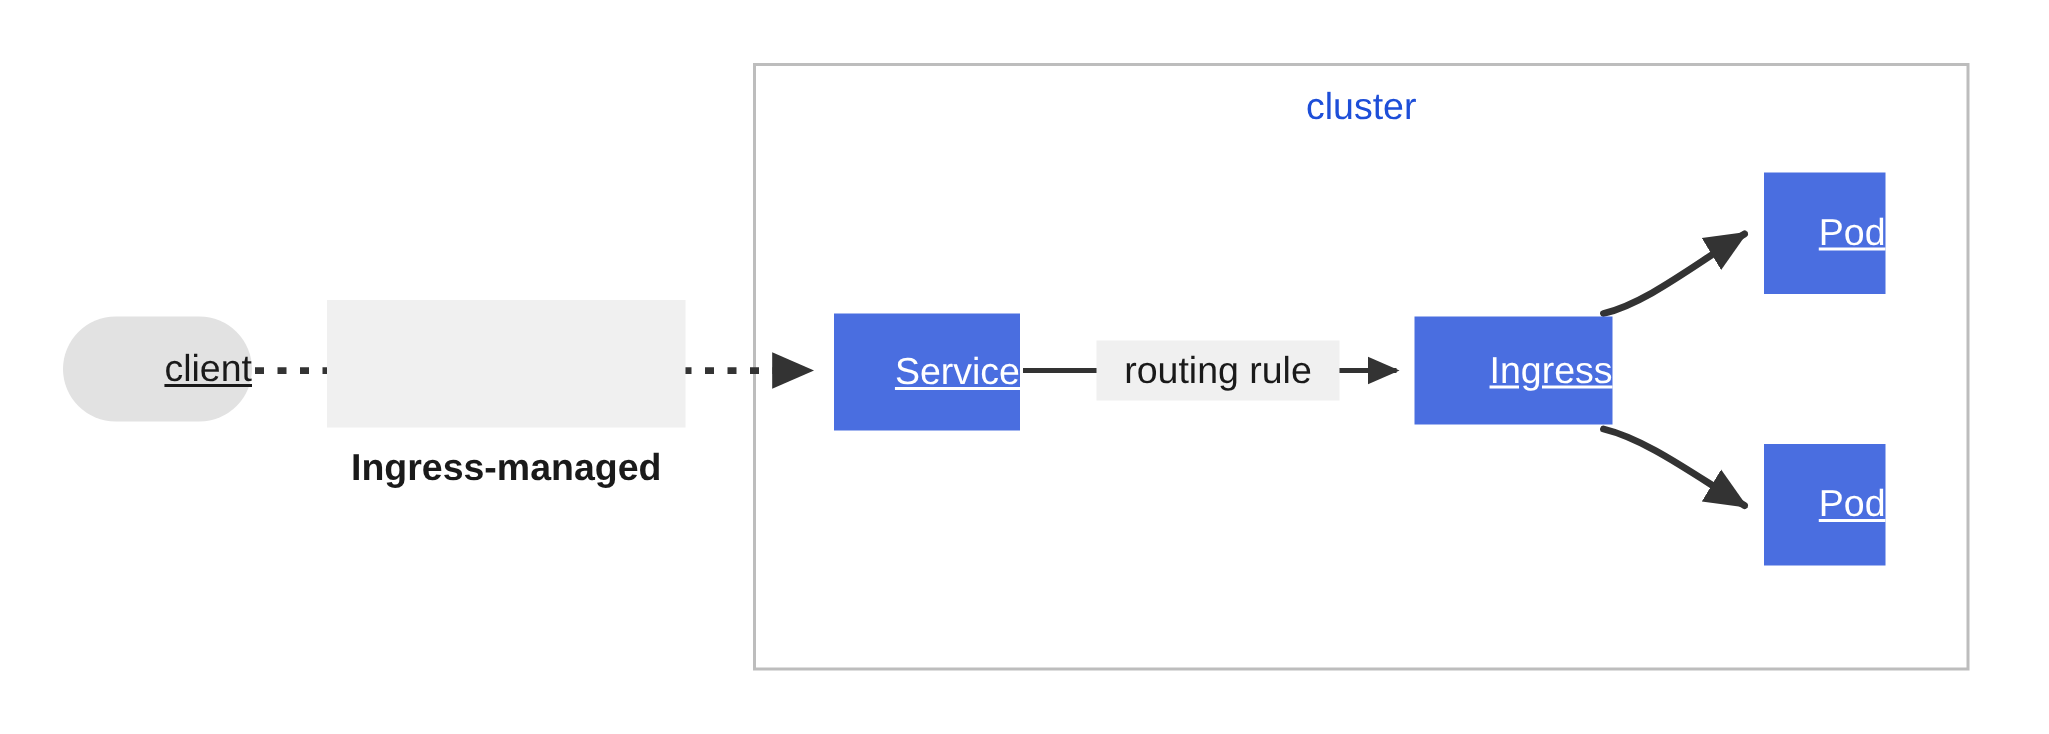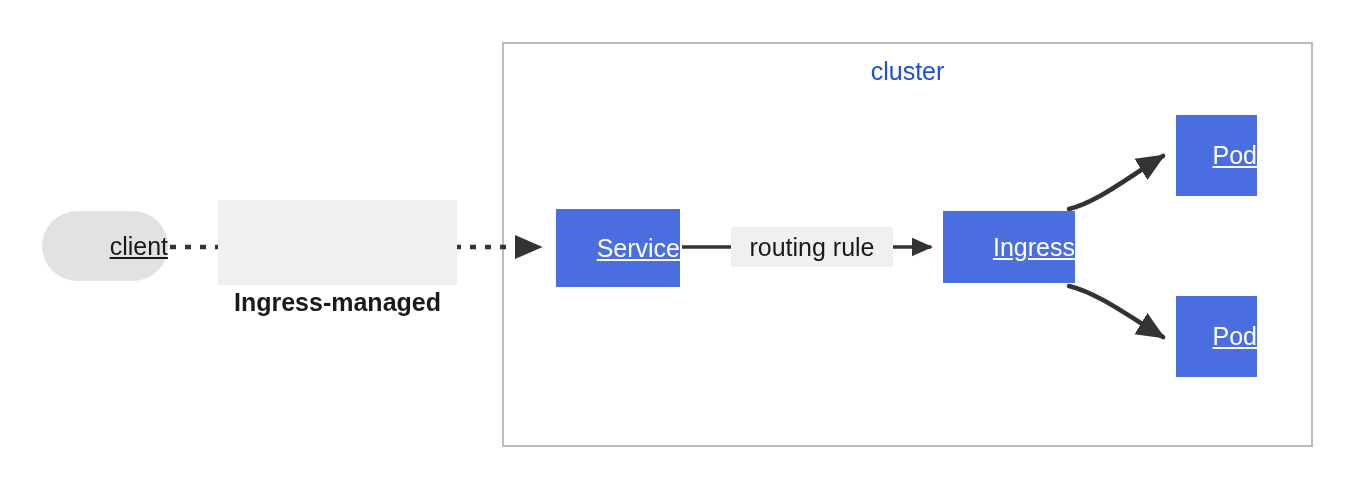--- a/index.html
+++ b/index.html
@@ -115,21 +115,21 @@
     text-align: center;
     box-sizing: border-box;
     white-space: pre;
   }
   .label-lb {
     left: 218px;
     top: 200px;
     width: 239px;
     height: 85px;
     line-height: 40px;
-    padding-top: 2px;
+    padding-top: 12px;
     font-weight: bold;
   }
   .label-routing {
     left: 731px;
     top: 227px;
     width: 162px;
     height: 40px;
     line-height: 40px;
   }
 </style>

